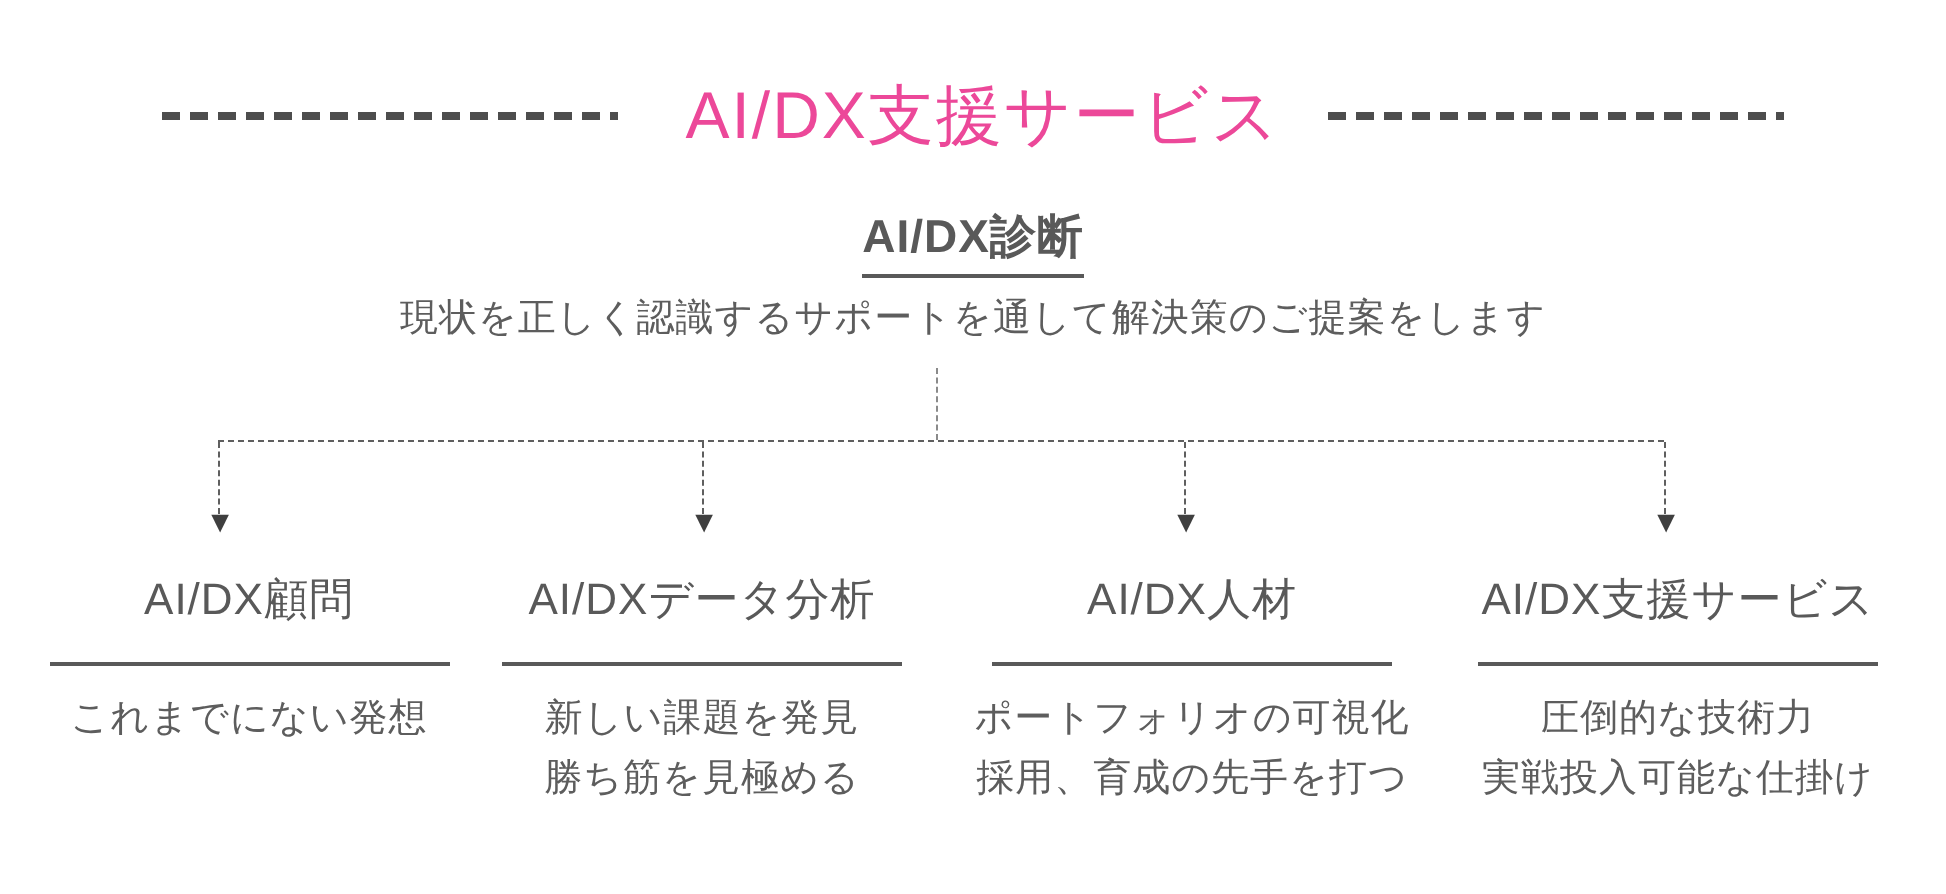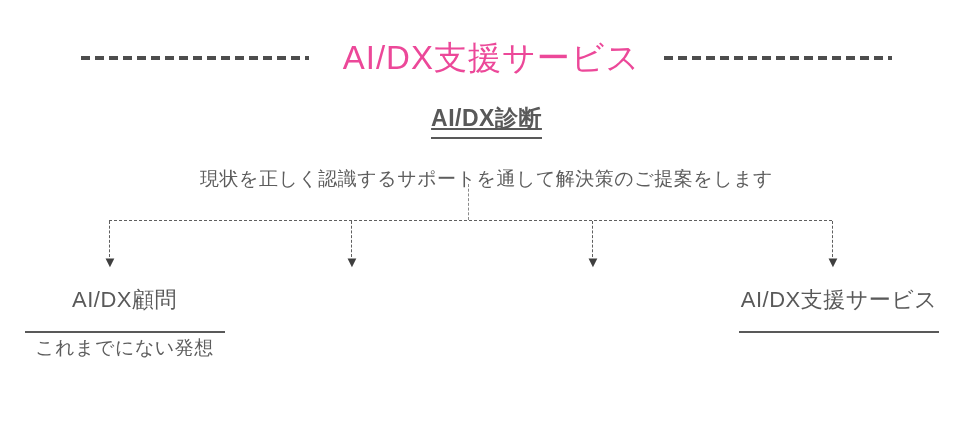--- a/index.html
+++ b/index.html
@@ -51,32 +51,30 @@
     text-align: center;
   }
   .diag-title {
     display: inline-block;
     font-size: 23px;
     font-weight: bold;
     color: #595959;
     padding-bottom: 3px;
     border-bottom: 2px solid #595959;
     letter-spacing: 0.5px;
-    text-decoration: underline;
   }
   .diag-desc {
     position: absolute;
     top: 146px;
     left: 0;
     right: 0;
     text-align: center;
     font-size: 19px;
     color: #5d5d5d;
     letter-spacing: 0.5px;
-    margin-top: 20px;
   }
 
   
   .v-center {
     position: absolute;
     left: 468px;
     top: 184px;
     height: 36px;
     width: 0;
     border-left: 1px dashed #8a8a8a;
@@ -130,21 +128,21 @@
     letter-spacing: 0.5px;
     white-space: nowrap;
   }
   .service-divider {
     width: 200px;
     margin: 18px auto 0 auto;
     height: 0;
     border-top: 2px solid #595959;
   }
   .service-lines {
-    margin-top: 0;
+    margin-top: 12px;
     font-size: 19px;
     line-height: 30px;
     color: #5d5d5d;
     letter-spacing: 0.5px;
     white-space: nowrap;
   }
 </style>
 </head>
 <body>
 
@@ -173,20 +171,40 @@
   <div class="arrow-down a4">▼</div>
 
   <div class="service-col c1">
     <div class="service-title">AI/DX顧問</div>
     <div class="service-divider"></div>
     <div class="service-lines">
       <div>これまでにない発想</div>
     </div>
   </div>
 
-
+  <div class="service-col c2">
+    <div class="service-title">AI/DXデータ分析</div>
+    <div class="service-divider"></div>
+    <div class="service-lines">
+      <div>新しい課題を発見</div>
+      <div>勝ち筋を見極める</div>
+    </div>
+  </div>
+
+  <div class="service-col c3">
+    <div class="service-title">AI/DX人材</div>
+    <div class="service-divider"></div>
+    <div class="service-lines">
+      <div>ポートフォリオの可視化</div>
+      <div>採用、育成の先手を打つ</div>
+    </div>
+  </div>
 
   <div class="service-col c4">
     <div class="service-title">AI/DX支援サービス</div>
     <div class="service-divider"></div>
+    <div class="service-lines">
+      <div>圧倒的な技術力</div>
+      <div>実戦投入可能な仕掛け</div>
+    </div>
   </div>
 
 </div>
 
 </body></html>

